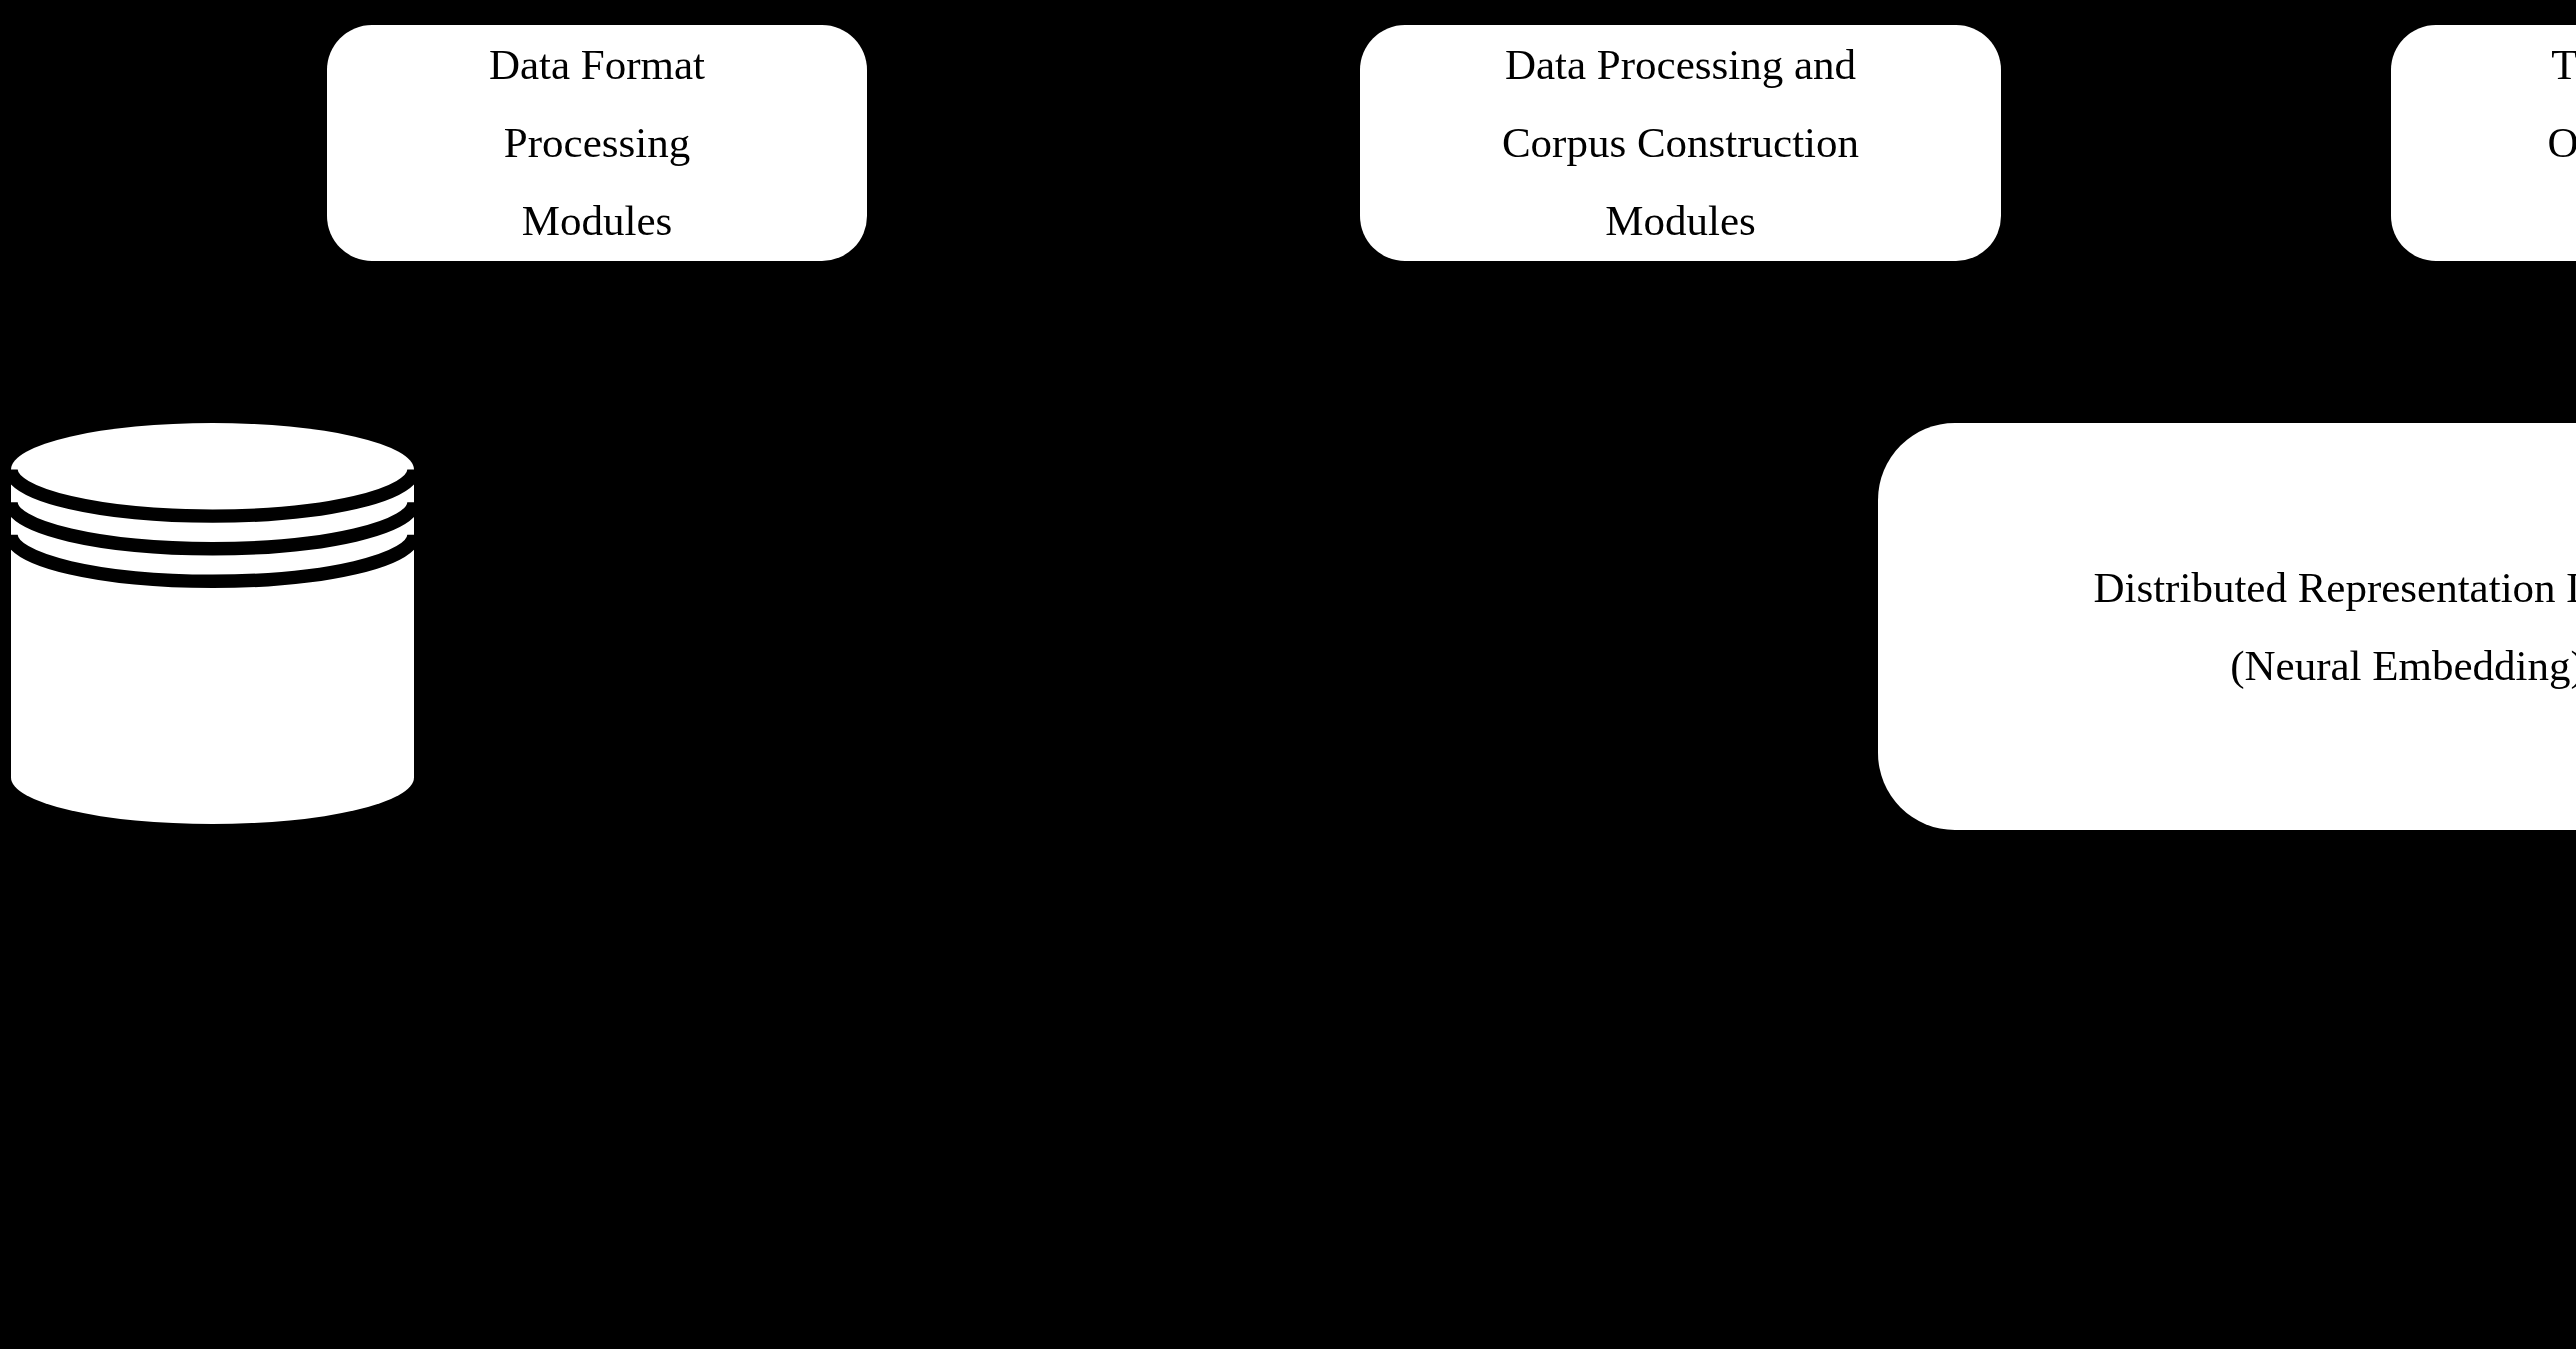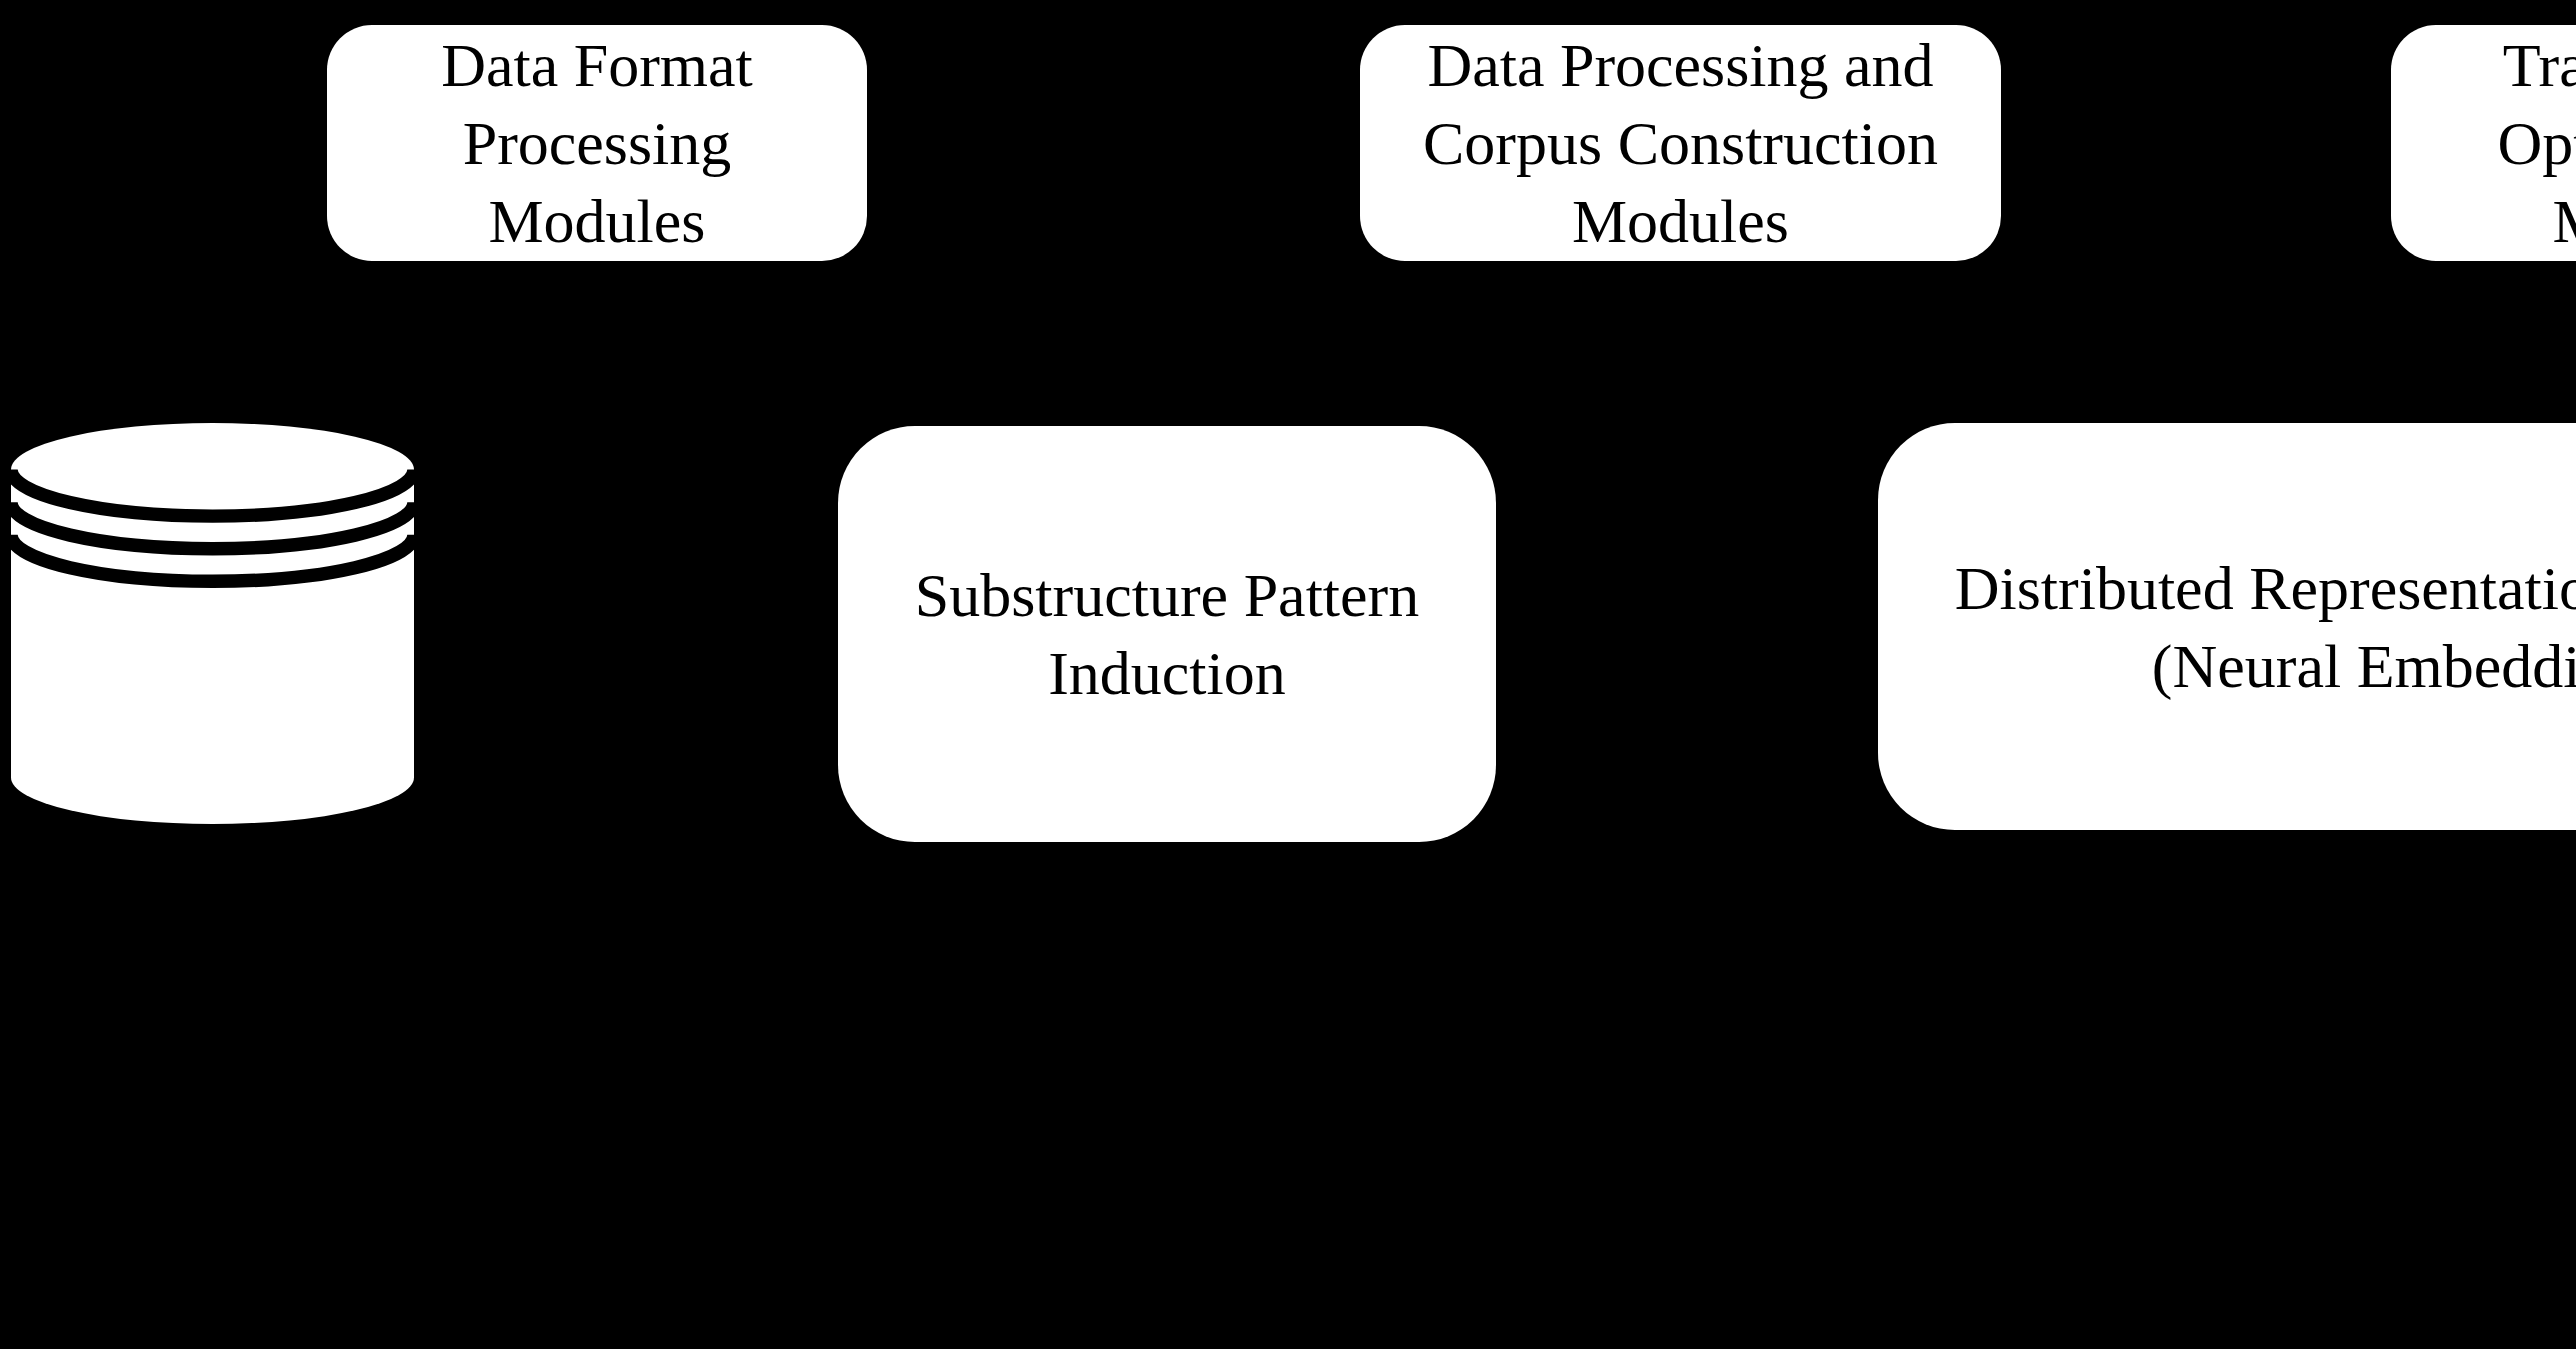--- a/index.html
+++ b/index.html
@@ -17,21 +17,21 @@
     color:var(--ink);
   }
   .node-box{
     position:absolute;
     background:var(--shape);
     display:flex;align-items:center;justify-content:center;
     text-align:center;
   }
   .node-box .label{
     white-space:pre-line;
-    font-size:62px;
+    font-size:43px;
     line-height:78px;
   }
   .top-box{border-radius:45px;}
   .mid-box{border-radius:77px;}
 
   #box-data-format      {left:327px;  top:25px;  width:540px; height:236px;}
   #box-data-processing  {left:1360px; top:25px;  width:641px; height:236px;}
   #box-training         {left:2391px; top:25px;  width:540px; height:236px;}
   #box-spi              {left:838px; top:426px; width:658px; height:416px;}
   #box-drl              {left:1878px; top:423px; width:1059px; height:407px;}
@@ -72,24 +72,20 @@
 
   <div class="cylinder" id="cyl-graph-dataset">
     <svg viewBox="0 0 780 775" preserveAspectRatio="none">
       <path d="M0,90 A390,90 0 0 1 780,90 L780,685 A390,90 0 0 1 0,685 Z" fill="var(--shape)"></path>
       <path d="M0,90 A390,90 0 0 0 780,90" stroke="var(--ink)" stroke-width="26" fill="none"></path>
       <path d="M0,153 A390,90 0 0 0 780,153" stroke="var(--ink)" stroke-width="26" fill="none"></path>
       <path d="M0,216 A390,90 0 0 0 780,216" stroke="var(--ink)" stroke-width="26" fill="none"></path>
     </svg>
   </div>
 
-  <div class="node-box mid-box" id="box-spi">
-    <div class="label">Substructure Pattern
-Induction</div>
-  </div>
 
   <div class="node-box mid-box" id="box-drl">
     <div class="label">Distributed Representation Learning
 (Neural Embedding)</div>
   </div>
 
 </div>
 
 
 </body></html>

